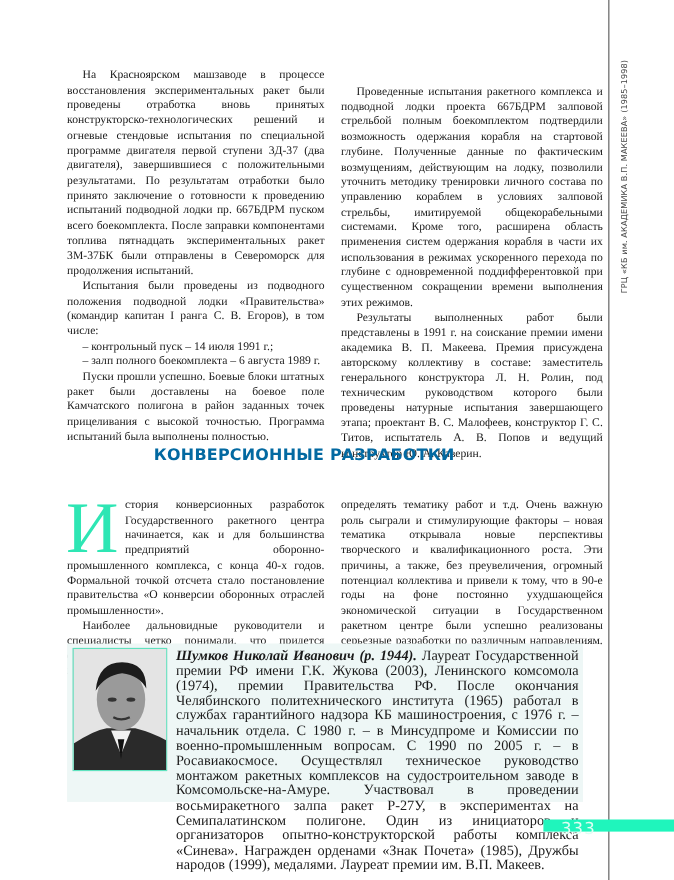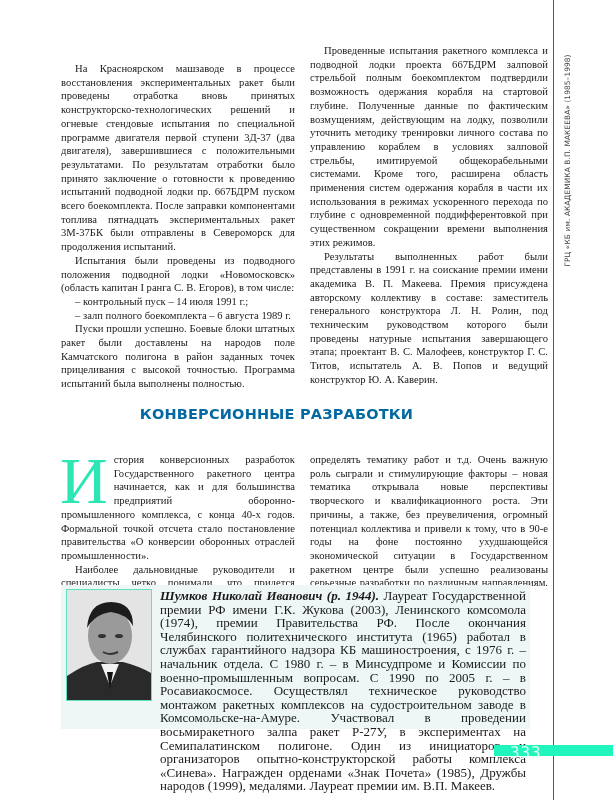--- a/index.html
+++ b/index.html
@@ -21,21 +21,21 @@
     }
 
     .col {
       position: absolute; font-size: 10.6px; line-height: 13.7px; text-align: justify;
       hyphens: manual;
     }
     .col p { text-indent: 14px; }
     .col p.noindent { text-indent: 0; }
     .col p.item { text-indent: 0; padding-left: 14px; }
     .col-l-top { left: 61px; top: 62px; width: 234px; }
-    .col-r-top { left: 310px; top: 44px; width: 238px; }
+    .col-r-top { left: 310px; top: 77px; width: 238px; }
 
     .section-title {
       position: absolute; left: 0; top: 406px; width: 553px; text-align: center;
       font-family: "DejaVu Sans", "Liberation Sans", sans-serif; font-size: 14.5px; font-weight: 700;
       color: #0369a1; letter-spacing: 0.2px;
     }
 
     .col-l-bot { left: 61px; top: 453px; width: 234px; }
     .col-r-bot { left: 310px; top: 453px; width: 238px; }
 
@@ -77,24 +77,24 @@
 <div class="page">
 
   <div class="vline"></div>
 
   <div class="side-running">
     <span>ГРЦ «КБ им. АКАДЕМИКА В.П. МАКЕЕВА» (1985–1998)</span>
   </div>
 
   <div class="col col-l-top">
     <p>На Красноярском машзаводе в процессе восстановления экспериментальных ракет были проведены отработка вновь принятых конструкторско-технологических решений и огневые стендовые испытания по специальной программе двигателя первой ступени 3Д-37 (два двигателя), завершившиеся с положительными результатами. По результатам отработки было принято заключение о готовности к проведению испытаний подводной лодки пр. 667БДРМ пуском всего боекомплекта. После заправки компонентами топлива пятнадцать экспериментальных ракет 3М-37БК были отправлены в Североморск для продолжения испытаний.</p>
-    <p>Испытания были проведены из подводного положения подводной лодки «Новомосковск» (область капитан I ранга С. В. Егоров), в том числе:</p>
+    <p>Испытания были проведены из подводного положения подводной лодки «Правительства» (командир капитан I ранга С. В. Егоров), в том числе:</p>
     <p class="item">– контрольный пуск – 14 июля 1991 г.;</p>
     <p class="item">– залп полного боекомплекта  – 6 августа 1989 г.</p>
-    <p>Пуски прошли успешно. Боевые блоки штатных ракет были доставлены на народов поле Камчатского полигона в район заданных точек прицеливания с высокой точностью. Программа испытаний была выполнены полностью.</p>
+    <p>Пуски прошли успешно. Боевые блоки штатных ракет были доставлены на боевое поле Камчатского полигона в район заданных точек прицеливания с высокой точностью. Программа испытаний была выполнены полностью.</p>
   </div>
 
   <div class="col col-r-top">
     <p>Проведенные испытания ракетного комплекса и подводной лодки проекта 667БДРМ залповой стрельбой полным боекомплектом подтвердили возможность одержания корабля на стартовой глубине. Полученные данные по фактическим возмущениям, действующим на лодку, позволили уточнить методику тренировки личного состава по управлению кораблем в условиях залповой стрельбы, имитируемой общекорабельными системами. Кроме того, расширена область применения систем одержания корабля в части их использования в режимах ускоренного перехода по глубине с одновременной поддифферентовкой при существенном сокращении времени выполнения этих режимов.</p>
     <p>Результаты выполненных работ были представлены в 1991 г. на соискание премии имени академика В. П. Макеева. Премия присуждена авторскому коллективу в составе: заместитель генерального конструктора Л. Н. Ролин, под техническим руководством которого были проведены натурные испытания завершающего этапа; проектант В. С. Малофеев, конструктор Г. С. Титов, испытатель А. В. Попов и ведущий конструктор Ю. А. Каверин.</p>
   </div>
 
   <div class="section-title">КОНВЕРСИОННЫЕ РАЗРАБОТКИ</div>
 
   <div class="col col-l-bot">

